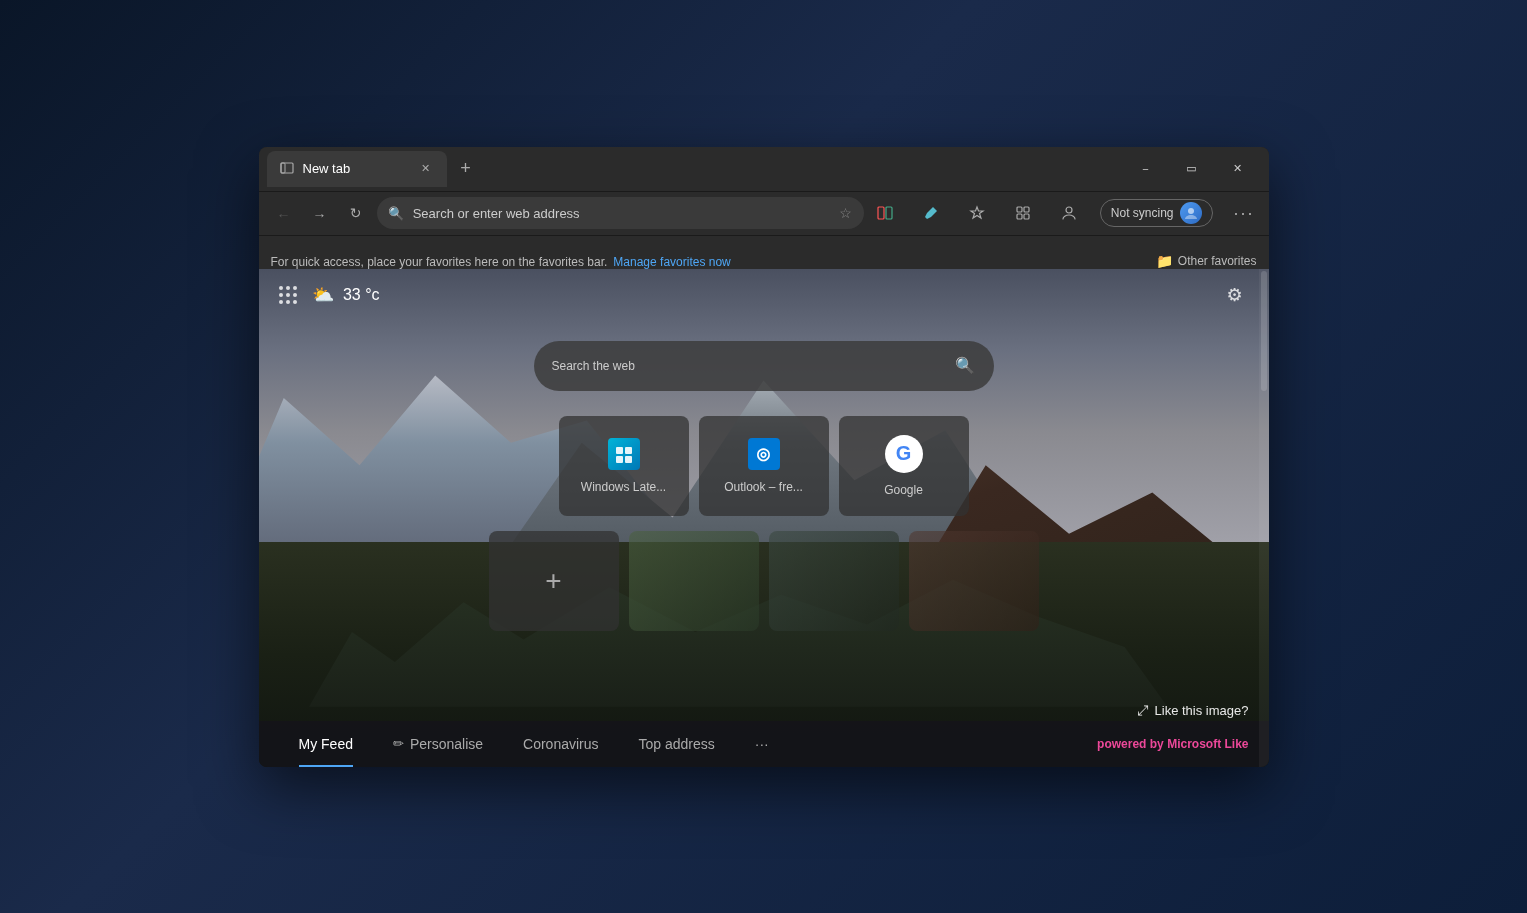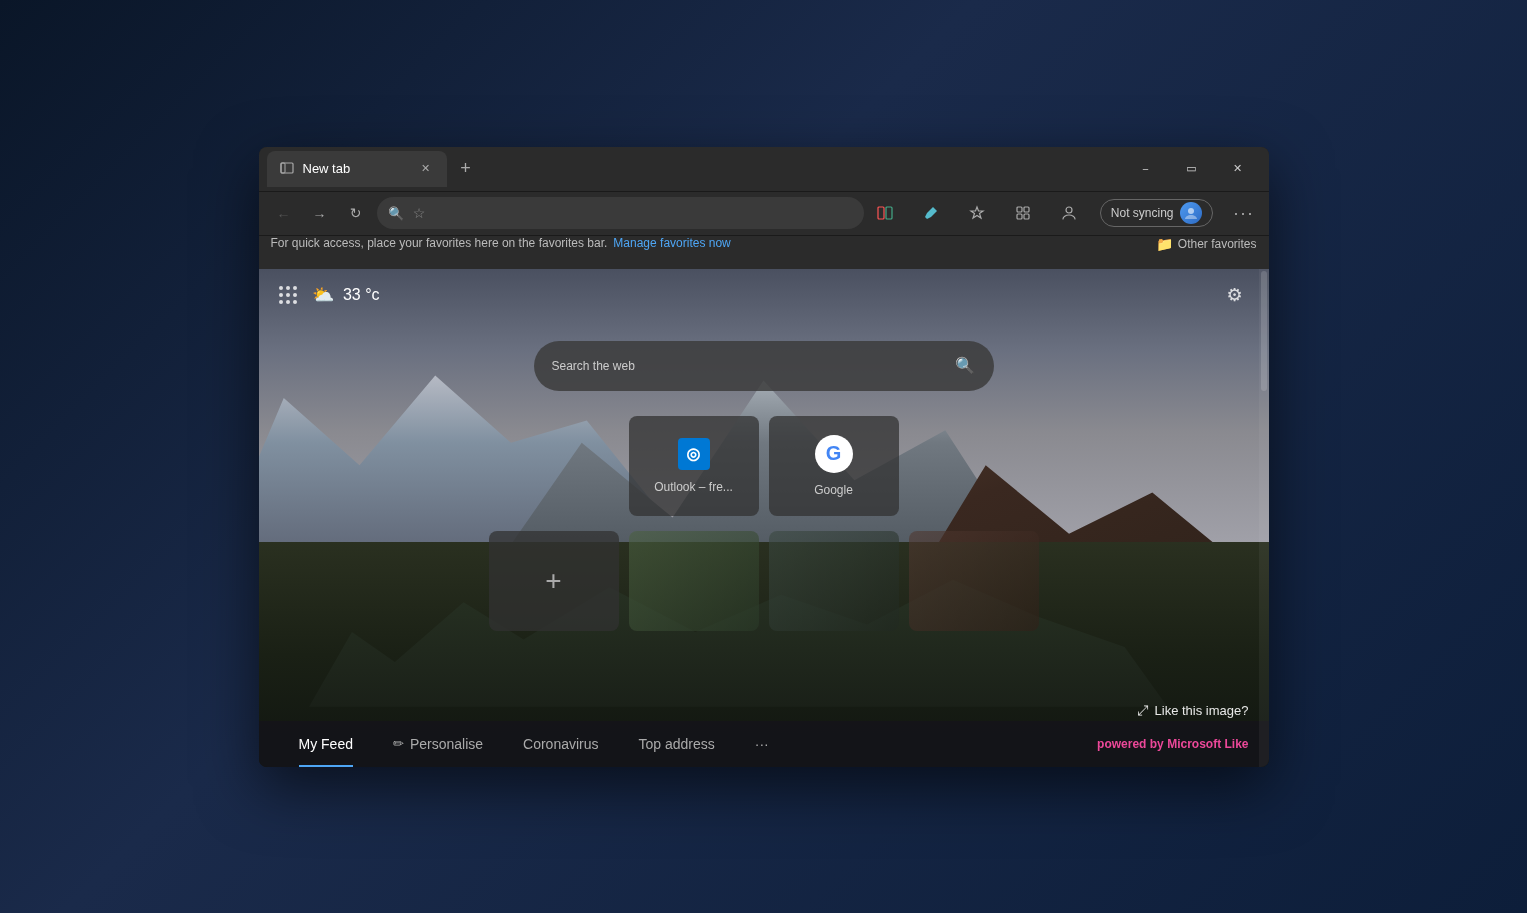--- a/index.html
+++ b/index.html
@@ -188,21 +188,21 @@
       color: #aaa;
       font-size: 18px;
       cursor: pointer;
       letter-spacing: 1px;
     }
     
     .favorites-bar {
       background: #2b2b2b;
       height: 34px;
       display: flex;
-      align-items: flex-start;
+      align-items: flex-end;
       padding: 0 12px;
       gap: 6px;
       font-size: 12px;
       color: #bbb;
       border-top: 1px solid #1a1a1a;
     }
     .favorites-bar .manage-link {
       color: #4ea6f5;
       cursor: pointer;
       text-decoration: none;
@@ -554,20 +554,21 @@
     </div>
     <div class="nav-btn">
       <span>→</span>
     </div>
     <div class="nav-btn">
       <span>↻</span>
     </div>
 
     <div class="address-bar">
       <span class="search-icon">🔍</span>
+      <span class="address-text">Search or enter web address</span>
       <span class="address-star">☆</span>
     </div>
 
     <div class="toolbar-actions">
       <div class="toolbar-icon-btn">
         <svg width="16" height="16" viewBox="0 0 16 16" fill="none">
           <rect x="1" y="2" width="6" height="12" rx="1" stroke="#f55" stroke-width="1.2" fill="none"></rect>
           <rect x="9" y="2" width="6" height="12" rx="1" stroke="#4a8" stroke-width="1.2" fill="none"></rect>
         </svg>
       </div>
@@ -656,20 +657,31 @@
 
       <div class="search-section">
         <div class="search-box">
           <span class="search-placeholder">Search the web</span>
           <span class="search-submit">🔍</span>
         </div>
       </div>
 
       <div class="shortcuts-section">
 
+        <div class="shortcut-tile">
+          <div class="shortcut-icon windows-latest-icon">
+            <svg width="20" height="20" viewBox="0 0 20 20" fill="none">
+              <rect x="2" y="3" width="7" height="7" fill="rgba(255,255,255,0.9)" rx="1"></rect>
+              <rect x="11" y="3" width="7" height="7" fill="rgba(255,255,255,0.9)" rx="1"></rect>
+              <rect x="2" y="12" width="7" height="7" fill="rgba(255,255,255,0.9)" rx="1"></rect>
+              <rect x="11" y="12" width="7" height="7" fill="rgba(255,255,255,0.9)" rx="1"></rect>
+            </svg>
+          </div>
+          <span class="shortcut-label">Windows Late...</span>
+        </div>
 
         <div class="shortcut-tile">
           <div class="outlook-icon shortcut-icon">
             <span style="font-size:16px; font-weight:bold; color:#fff;">◎</span>
           </div>
           <span class="shortcut-label">Outlook – fre...</span>
         </div>
 
         <div class="shortcut-tile">
           <div class="shortcut-icon" style="background:white; border-radius:50%; width:38px; height:38px; display:flex; align-items:center; justify-content:center;">

